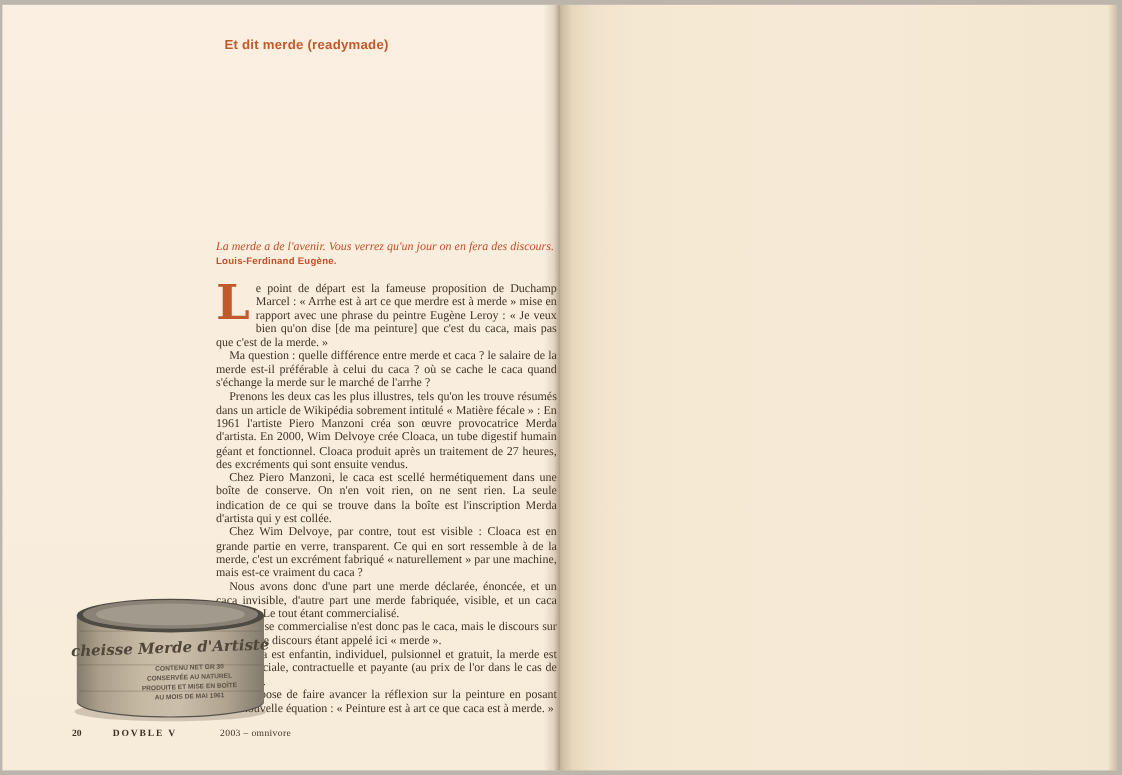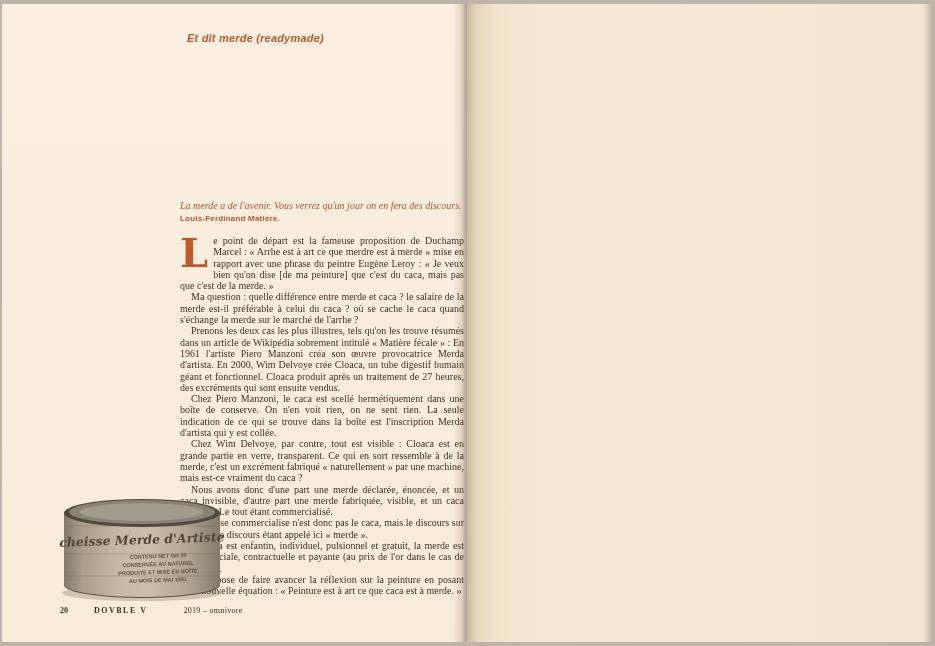--- a/index.html
+++ b/index.html
@@ -13,21 +13,21 @@
   .page-left::after{content:"";position:absolute;right:0;top:0;width:14px;height:100%;
     background:linear-gradient(90deg,rgba(120,95,65,0) 0%,rgba(120,95,65,.18) 60%,rgba(80,60,40,.45) 100%);}
   .page-right{position:absolute;left:467px;top:4px;width:464px;height:638px;
     background:linear-gradient(90deg,#c9b99d 0px,#e6d6bb 10px,#f0e2ca 26px,#f5e8d3 60px,#f6ead6 250px,#f3e6d0 100%);}
   .page-right::after{content:"";position:absolute;right:0;top:0;width:8px;height:100%;
     background:linear-gradient(270deg,rgba(110,90,65,.30) 0%,rgba(110,90,65,0) 100%);}
 
   
   .title{position:absolute;left:185px;top:28px;width:270px;
     font-family:"Liberation Sans", sans-serif;font-weight:700;font-size:11px;
-    letter-spacing:.2px;color:#c05a2a;font-style:italic;}
+    letter-spacing:.2px;color:#c05a2a;}
   .epigraph{position:absolute;left:178px;top:196px;width:286px;
     font-style:italic;font-size:10px;line-height:12px;color:#c2512b;}
   .epigraph .author{font-style:normal;font-family:"Liberation Sans", sans-serif;
     font-weight:700;font-size:8px;color:#c2512b;letter-spacing:.2px;}
   .maintext{position:absolute;left:178px;top:231px;width:284px;
     font-size:10px;line-height:11.3px;color:#3f3227;text-align:justify;}
   .maintext p{margin:0;text-indent:11px;}
   .maintext p.first{text-indent:0;}
   .dropcap{float:left;font-family:"DejaVu Serif", serif;font-weight:700;
     font-size:40px;line-height:32px;color:#c05a2a;padding:2px 5px 0 0;}
@@ -42,21 +42,21 @@
 </head>
 <body>
 
 <div class="stage">
 
   <div class="page-left">
     <div class="title">Et dit merde (readymade)</div>
 
     <div class="epigraph">
       <span>La merde a de l'avenir. Vous verrez qu'un jour on en fera des discours.</span>
-      <span class="author">Louis-Ferdinand Matière.</span>
+      <span class="author">Louis-Ferdinand Eugène.</span>
     </div>
 
     <div class="maintext">
       <p class="first"><span class="dropcap">L</span><span>e point de départ est la fameuse proposition de Duchamp Marcel : « Arrhe est à art ce que merdre est à merde » mise en rapport avec une phrase du peintre Eugène Leroy : « Je veux bien qu'on dise [de ma peinture] que c'est du caca, mais pas que c'est de la merde. »</span></p>
       <p>Ma question : quelle différence entre merde et caca ? le salaire de la merde est-il préférable à celui du caca ? où se cache le caca quand s'échange la merde sur le marché de l'arrhe ?</p>
       <p>Prenons les deux cas les plus illustres, tels qu'on les trouve résumés dans un article de Wikipédia sobrement intitulé « Matière fécale » : En 1961 l'artiste Piero Manzoni créa son œuvre provocatrice Merda d'artista. En 2000, Wim Delvoye crée Cloaca, un tube digestif humain géant et fonctionnel. Cloaca produit après un traitement de 27 heures, des excréments qui sont ensuite vendus.</p>
       <p>Chez Piero Manzoni, le caca est scellé hermétiquement dans une boîte de conserve. On n'en voit rien, on ne sent rien. La seule indication de ce qui se trouve dans la boîte est l'inscription Merda d'artista qui y est collée.</p>
       <p>Chez Wim Delvoye, par contre, tout est visible : Cloaca est en grande partie en verre, transparent. Ce qui en sort ressemble à de la merde, c'est un excrément fabriqué « naturellement » par une machine, mais est-ce vraiment du caca ?</p>
       <p>Nous avons donc d'une part une merde déclarée, énoncée, et un caca invisible, d'autre part une merde fabriquée, visible, et un caca artificiel. Le tout étant commercialisé.</p>
       <p>Ce qui se commercialise n'est donc pas le caca, mais le discours sur le caca ; ce discours étant appelé ici « merde ».</p>
@@ -89,21 +89,21 @@
         <ellipse cx="84" cy="16" rx="62" ry="9" fill="#a29a8c"></ellipse>
         <text x="84" y="48" text-anchor="middle" font-family="DejaVu Serif, serif" font-weight="700" font-style="italic" font-size="12.5" fill="#50463a" transform="rotate(-2 84 48)">cheisse  Merde d'Artiste</text>
         <text x="100" y="62" text-anchor="middle" font-family="Liberation Sans, sans-serif" font-weight="700" font-size="5.5" fill="#5d5346" transform="rotate(-2 100 62)">CONTENU NET GR 30</text>
         <text x="100" y="70" text-anchor="middle" font-family="Liberation Sans, sans-serif" font-weight="700" font-size="5.5" fill="#5d5346" transform="rotate(-2 100 70)">CONSERVÉE AU NATUREL</text>
         <text x="100" y="78" text-anchor="middle" font-family="Liberation Sans, sans-serif" font-weight="700" font-size="5.5" fill="#5d5346" transform="rotate(-2 100 78)">PRODUITE ET MISE EN BOÎTE</text>
         <text x="100" y="86" text-anchor="middle" font-family="Liberation Sans, sans-serif" font-weight="700" font-size="5.5" fill="#5d5346" transform="rotate(-2 100 86)">AU MOIS DE MAI 1961</text>
       </svg>
     </div>
 
     <div class="footer-left">
-      <span class="pn">20</span><span class="mag">DOVBLE V</span><span class="issue">2019 – omnivore</span>
+      <span class="pn">20</span><span class="mag">DOVBLE V</span><span class="issue">2003 – omnivore</span>
     </div>
   </div>
 
   <div class="page-right">
     
     
     
     
   </div>
 

